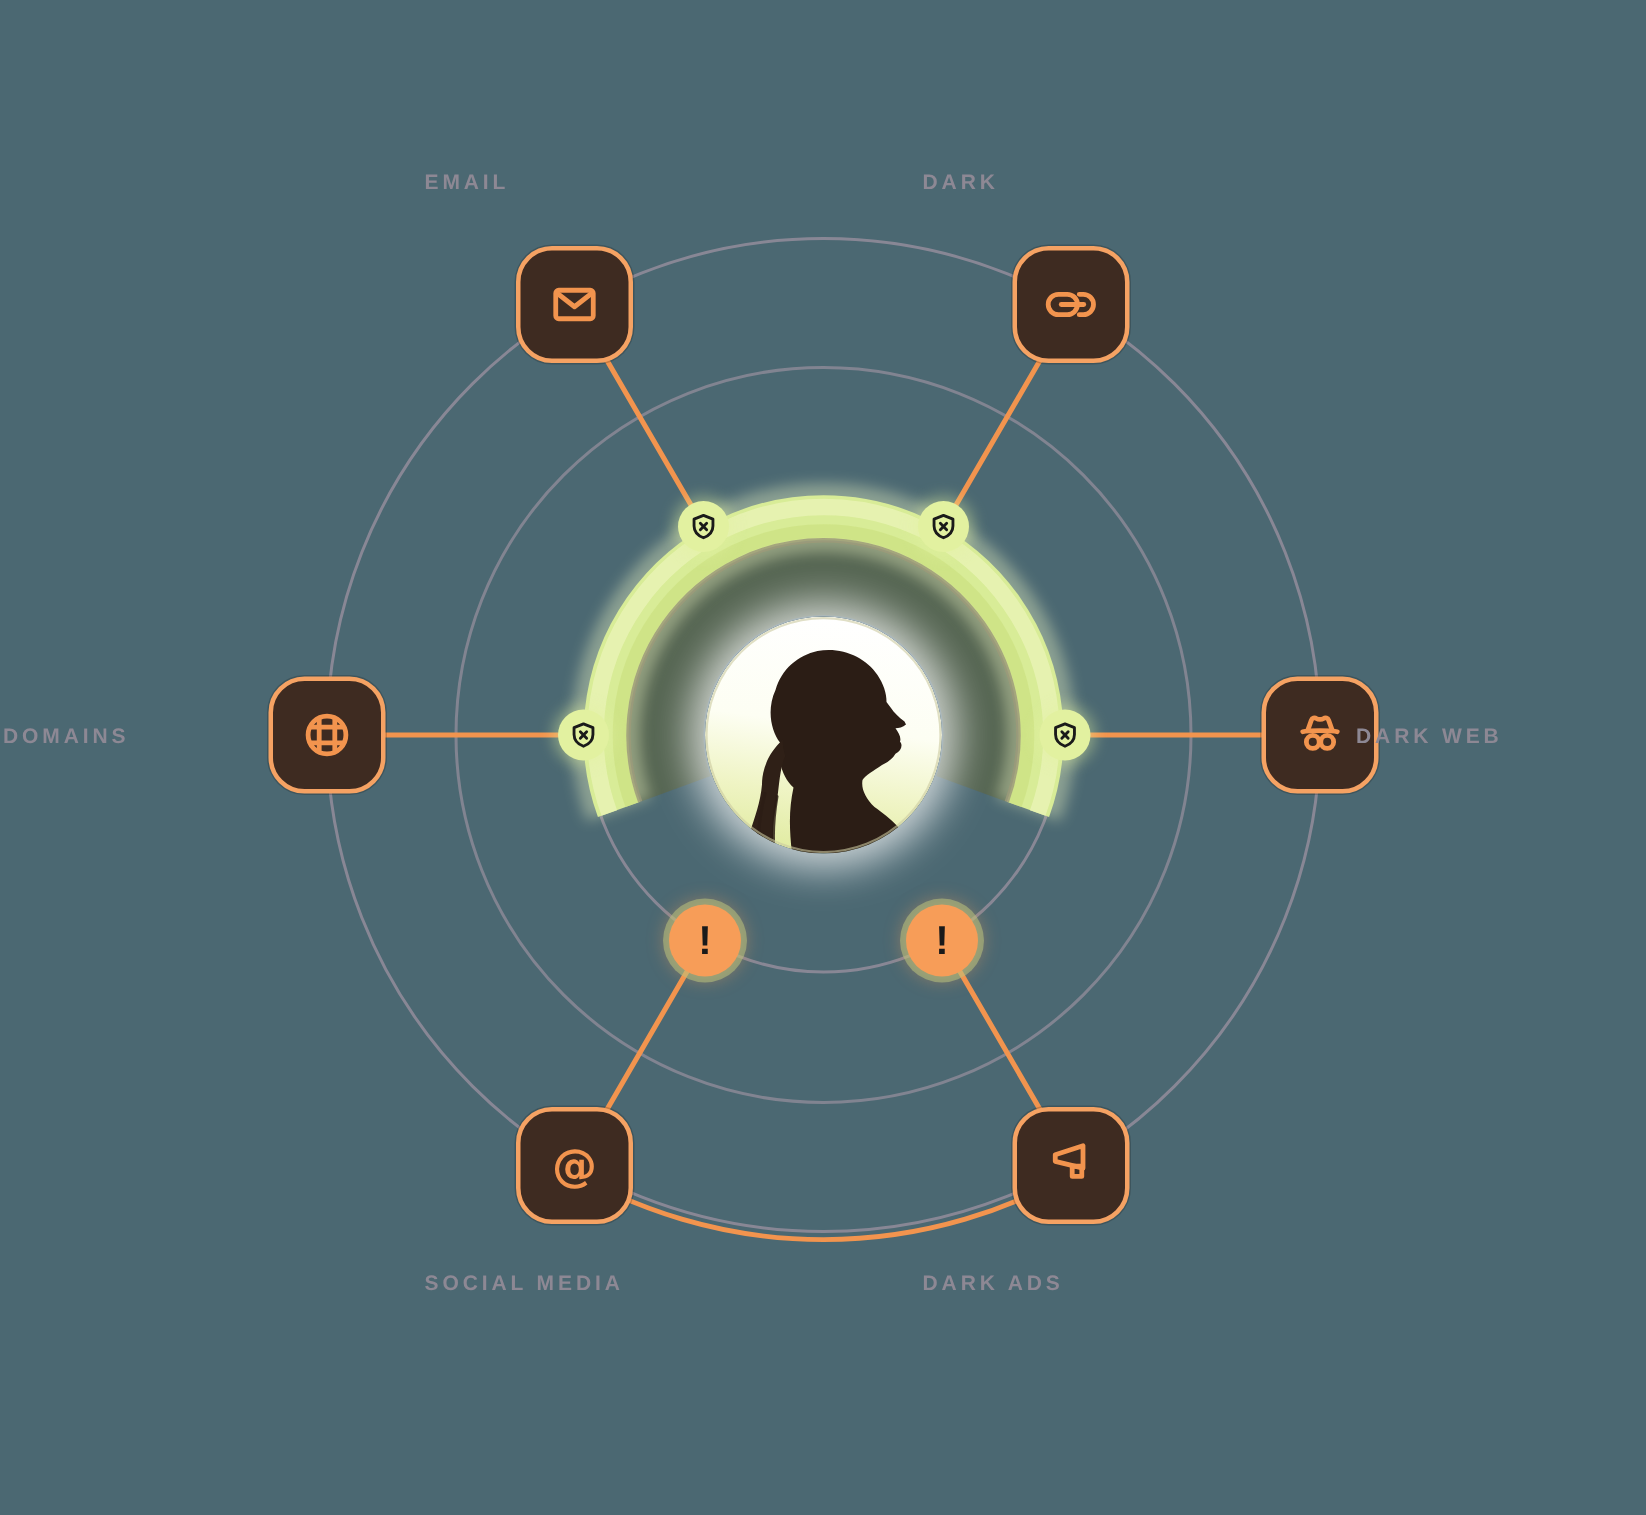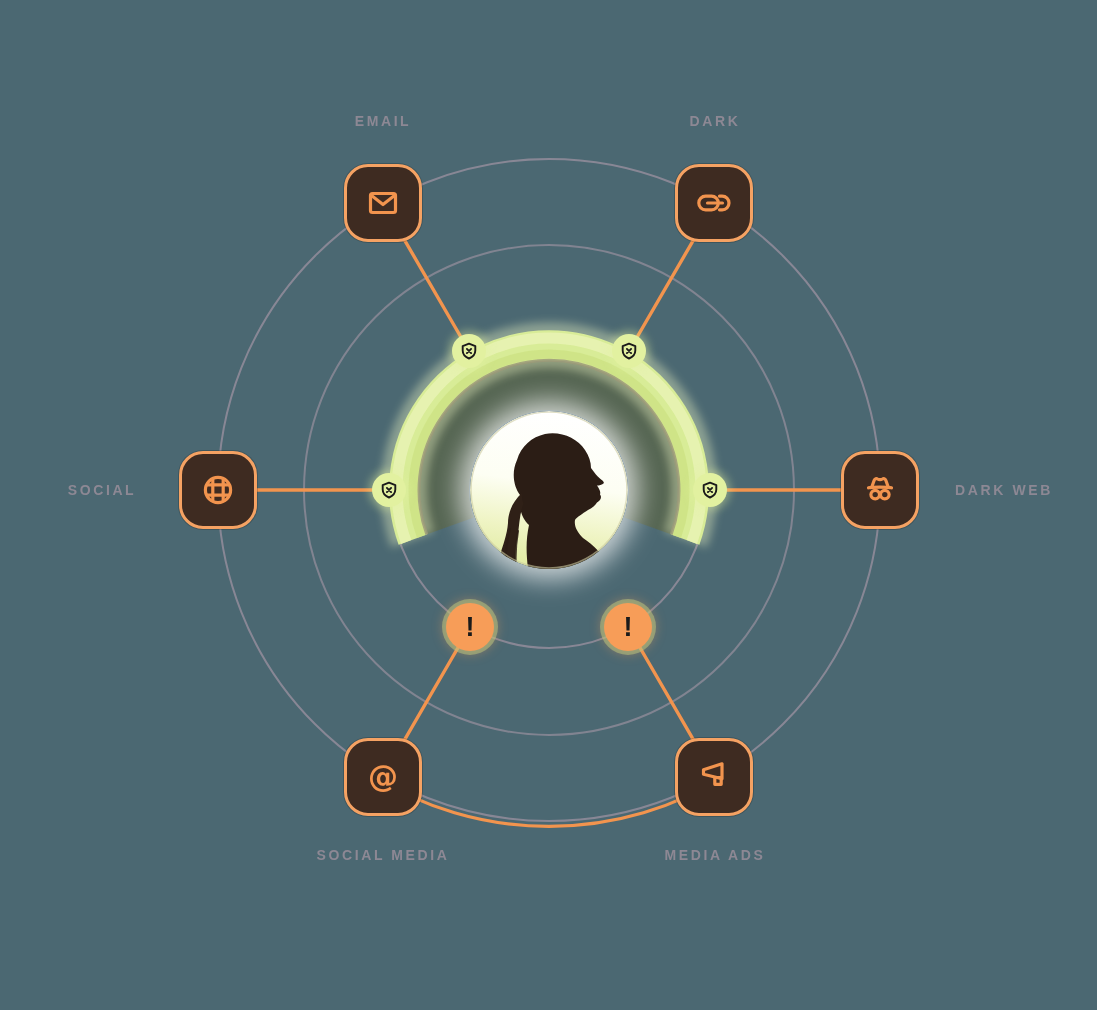--- a/index.html
+++ b/index.html
@@ -3,21 +3,21 @@
 <meta charset="utf-8">
 <style>
   html,body{margin:0;padding:0;background:var(--background,#4B6872);}
   .canvas{
     position:relative;width:1097px;height:1010px;overflow:hidden;
     background:var(--background,#4B6872);
     font-family:"Liberation Sans",sans-serif;
   }
   .base{position:absolute;left:0;top:0;}
   .node-label{
-    position:absolute;width:200px;text-align:center;
+    position:absolute;width:200px;text-align:left;
     font-size:14px;font-weight:bold;letter-spacing:2.6px;
     color:var(--label-gray,#8D8894);line-height:20px;user-select:none;
   }
   .tile{
     position:absolute;width:78px;height:78px;border-radius:24px;box-sizing:border-box;
     background:var(--tile-brown,#3E2B21);
     border:3px solid var(--tile-border,#F5A263);
     display:flex;align-items:center;justify-content:center;
     box-shadow:0 0 0 1px rgba(0,0,0,.18);
   }
@@ -199,18 +199,18 @@
 
   <div class="tile" style="left:675px;top:738px">
     <svg width="40" height="40" viewBox="0 0 40 40">
       <path class="icon-stroke" d="M 9.5 12.8 L 28 6.8 L 28 21.8 L 9.5 17.2 Z"></path>
       <rect class="icon-stroke" x="20.8" y="20.5" width="6.4" height="6.8"></rect>
     </svg>
   </div>
 
   <div class="node-label" style="left:283px;top:111px">EMAIL</div>
   <div class="node-label" style="left:615px;top:111px">DARK</div>
-  <div class="node-label" style="left:2px;top:480px">SOCIAL</div>
+  <div class="node-label" style="left:2px;top:480px">DOMAINS</div>
   <div class="node-label" style="left:904px;top:480px">DARK WEB</div>
   <div class="node-label" style="left:283px;top:845px">SOCIAL MEDIA</div>
-  <div class="node-label" style="left:615px;top:845px">MEDIA ADS</div>
+  <div class="node-label" style="left:615px;top:845px">DARK ADS</div>
 
 </div>
 
 </body></html>

